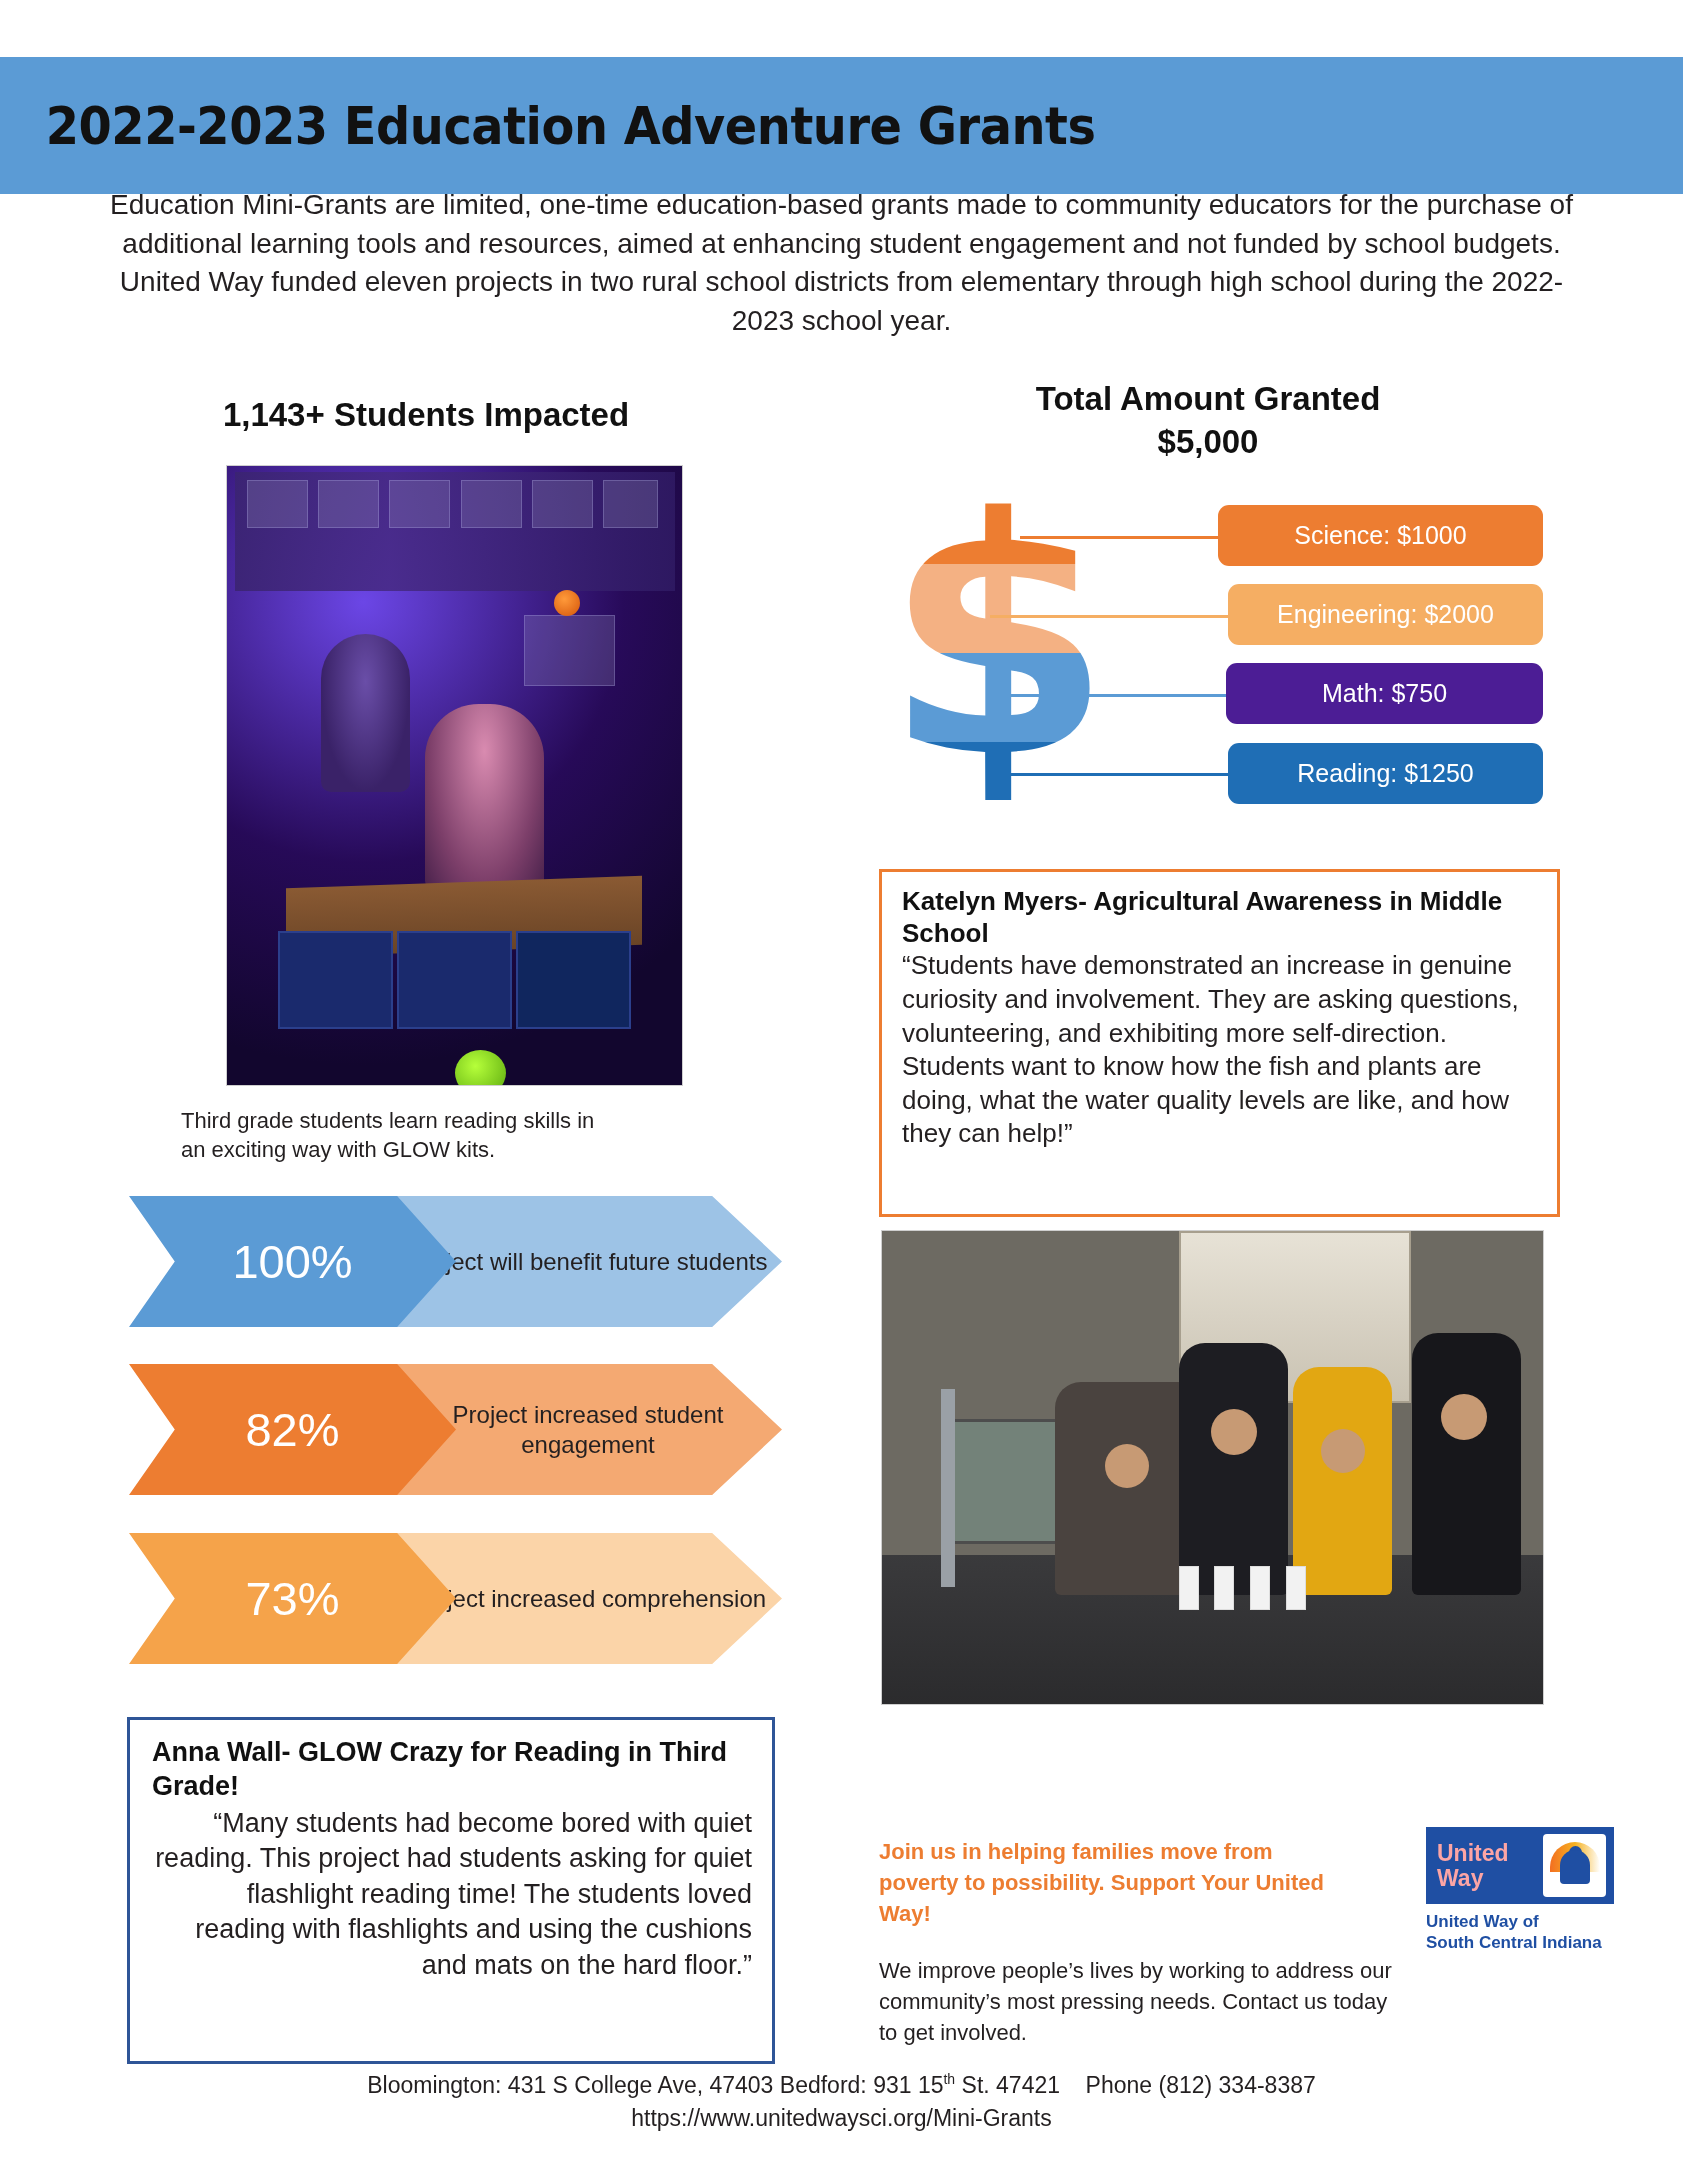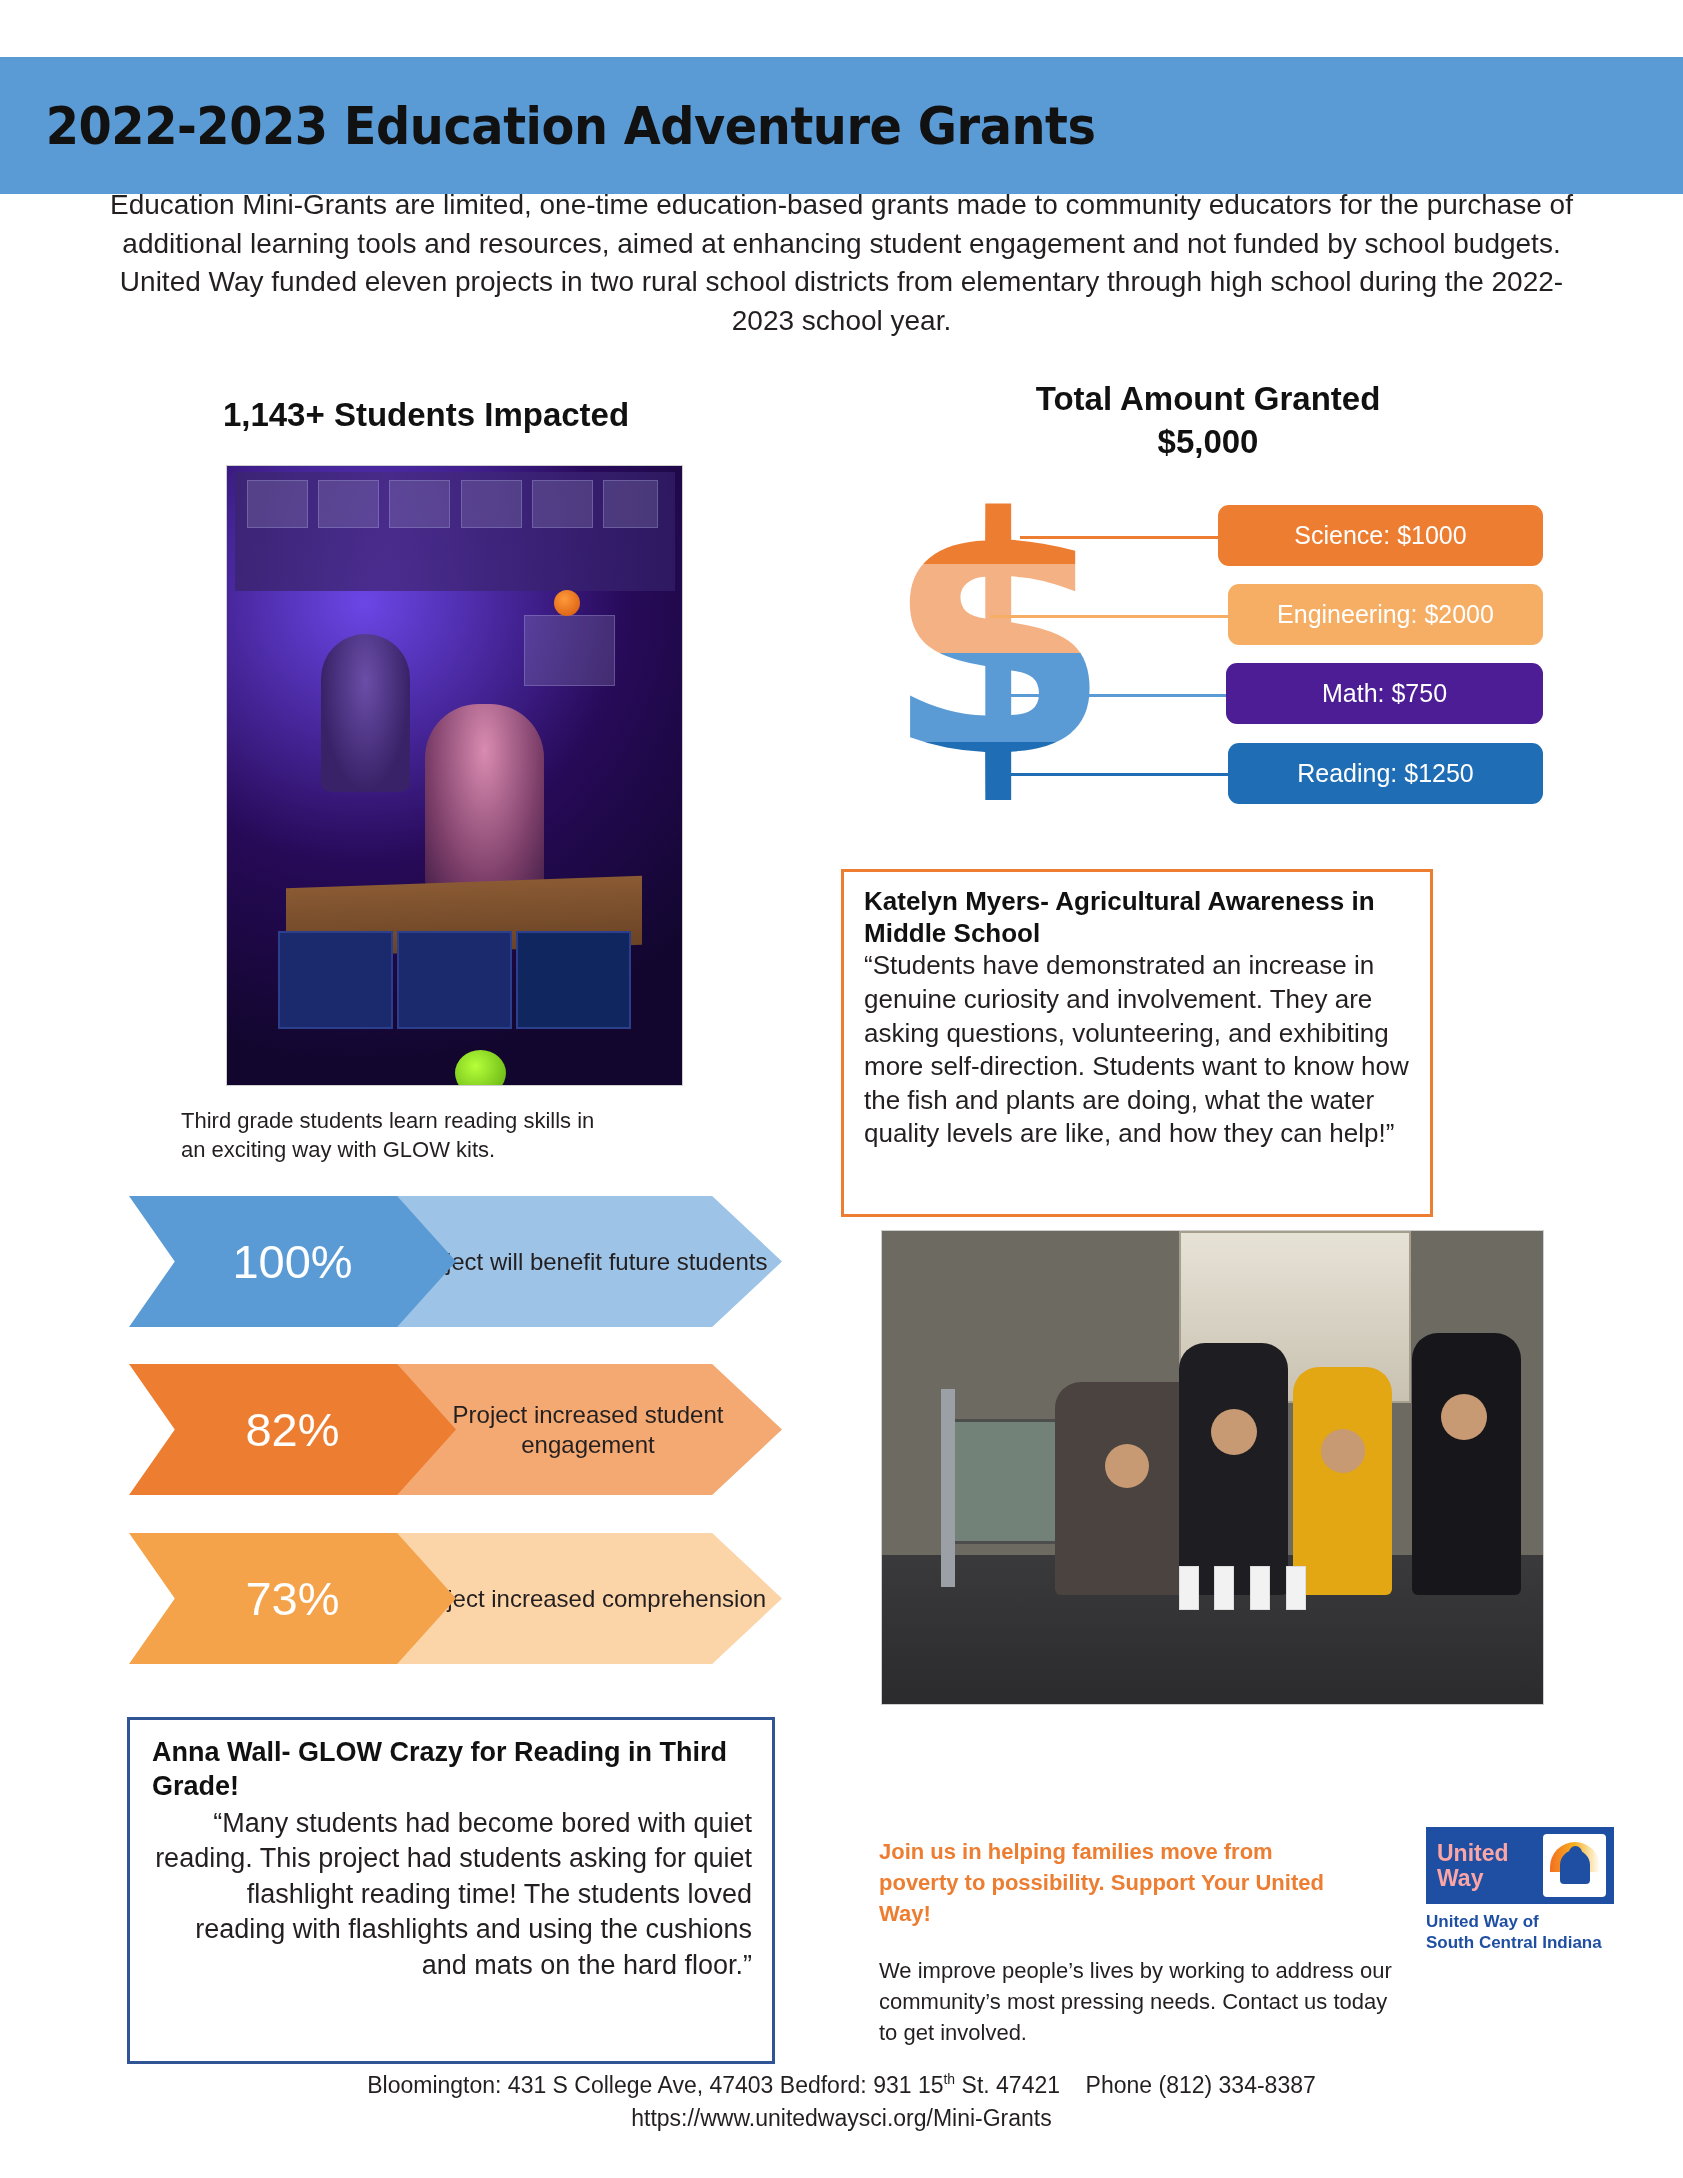--- a/index.html
+++ b/index.html
@@ -224,22 +224,22 @@
     border-radius: 11px;
   }
   .leader {
     position: absolute;
     height: 3px;
   }
 
   
   .quote-box-right {
     position: absolute;
-    left: 841px; top: 869px;
-    width: 592px; height: 348px;
+    left: 879px; top: 869px;
+    width: 681px; height: 348px;
     border: 3px solid #ed7d31;
     box-sizing: border-box;
     padding: 14px 18px 8px 20px;
   }
   .quote-box-right .q-title {
     font-weight: bold;
     font-size: 26px;
     line-height: 1.22;
     color: #111;
   }

